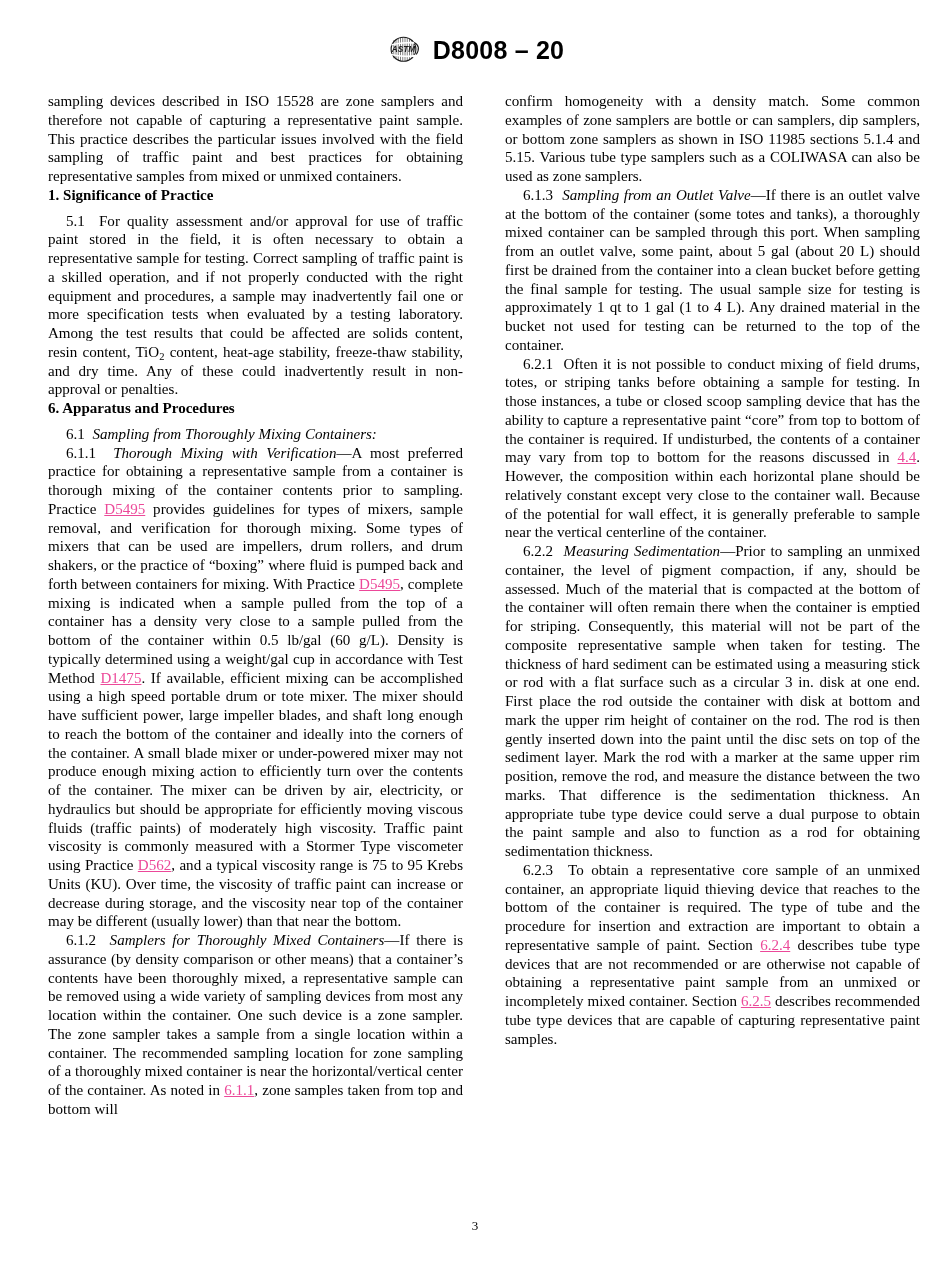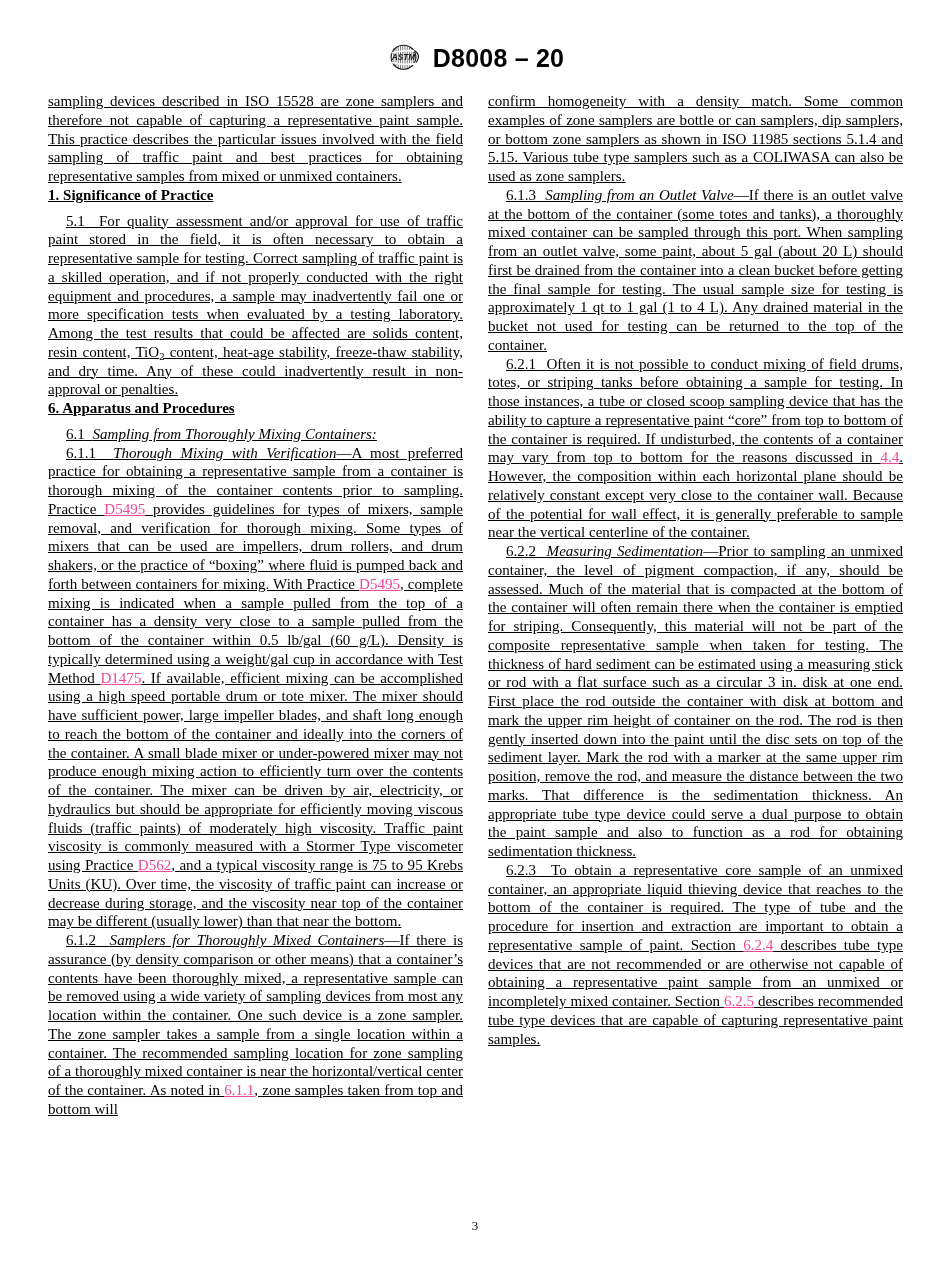--- a/index.html
+++ b/index.html
@@ -13,21 +13,21 @@
     height: 1272px;
     position: relative;
     font-family: "Liberation Serif", "DejaVu Serif", serif;
     color: #000000;
     overflow: hidden;
   }
 
   
   .page-header {
     position: absolute;
-    top: 38px;
+    top: 30px;
     left: 0;
     width: 950px;
     height: 40px;
     display: flex;
     align-items: center;
     justify-content: center;
     gap: 9px;
   }
   .astm-logo {
     width: 38px;
@@ -43,22 +43,21 @@
     white-space: nowrap;
   }
 
   
   .columns {
     position: absolute;
     top: 92px;
     left: 48px;
     width: 856px;
     display: flex;
-    gap: 25px;
-    text-decoration: underline;
+    gap: 42px;
   }
   .column {
     width: 415px;
     flex: none;
   }
 
   p {
     margin: 0;
     font-size: 15.05px;
     line-height: 18.75px;

